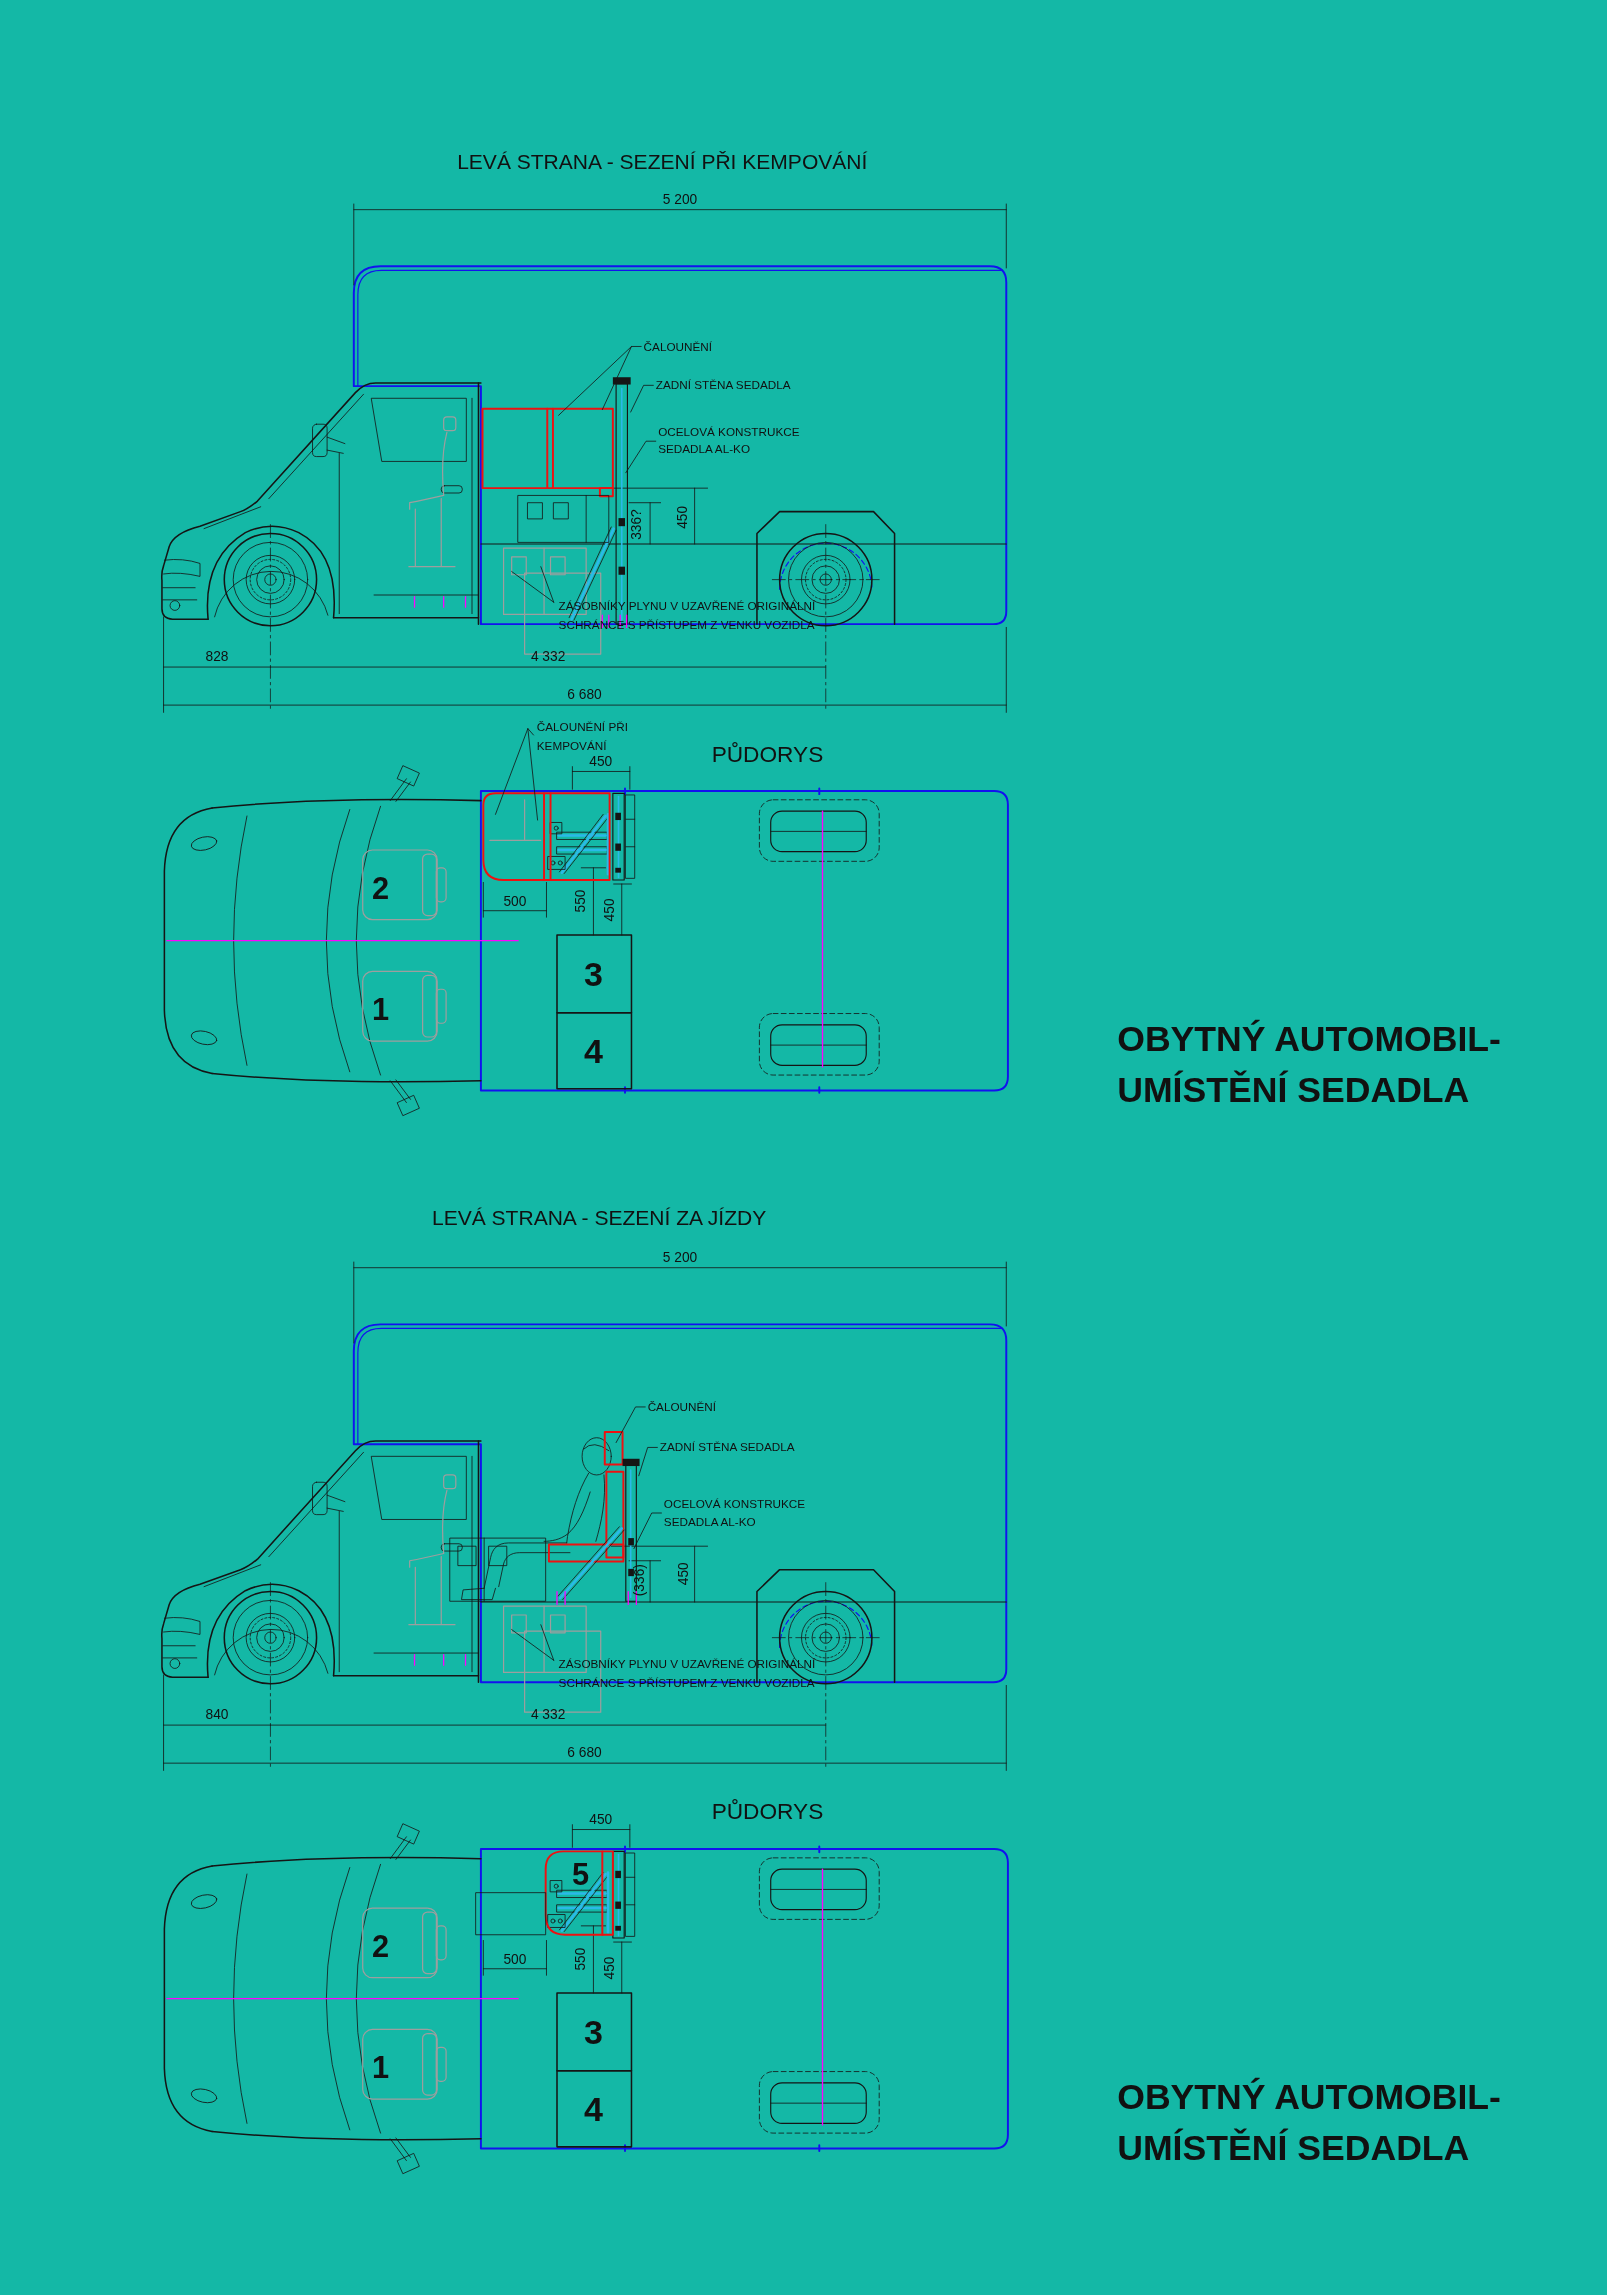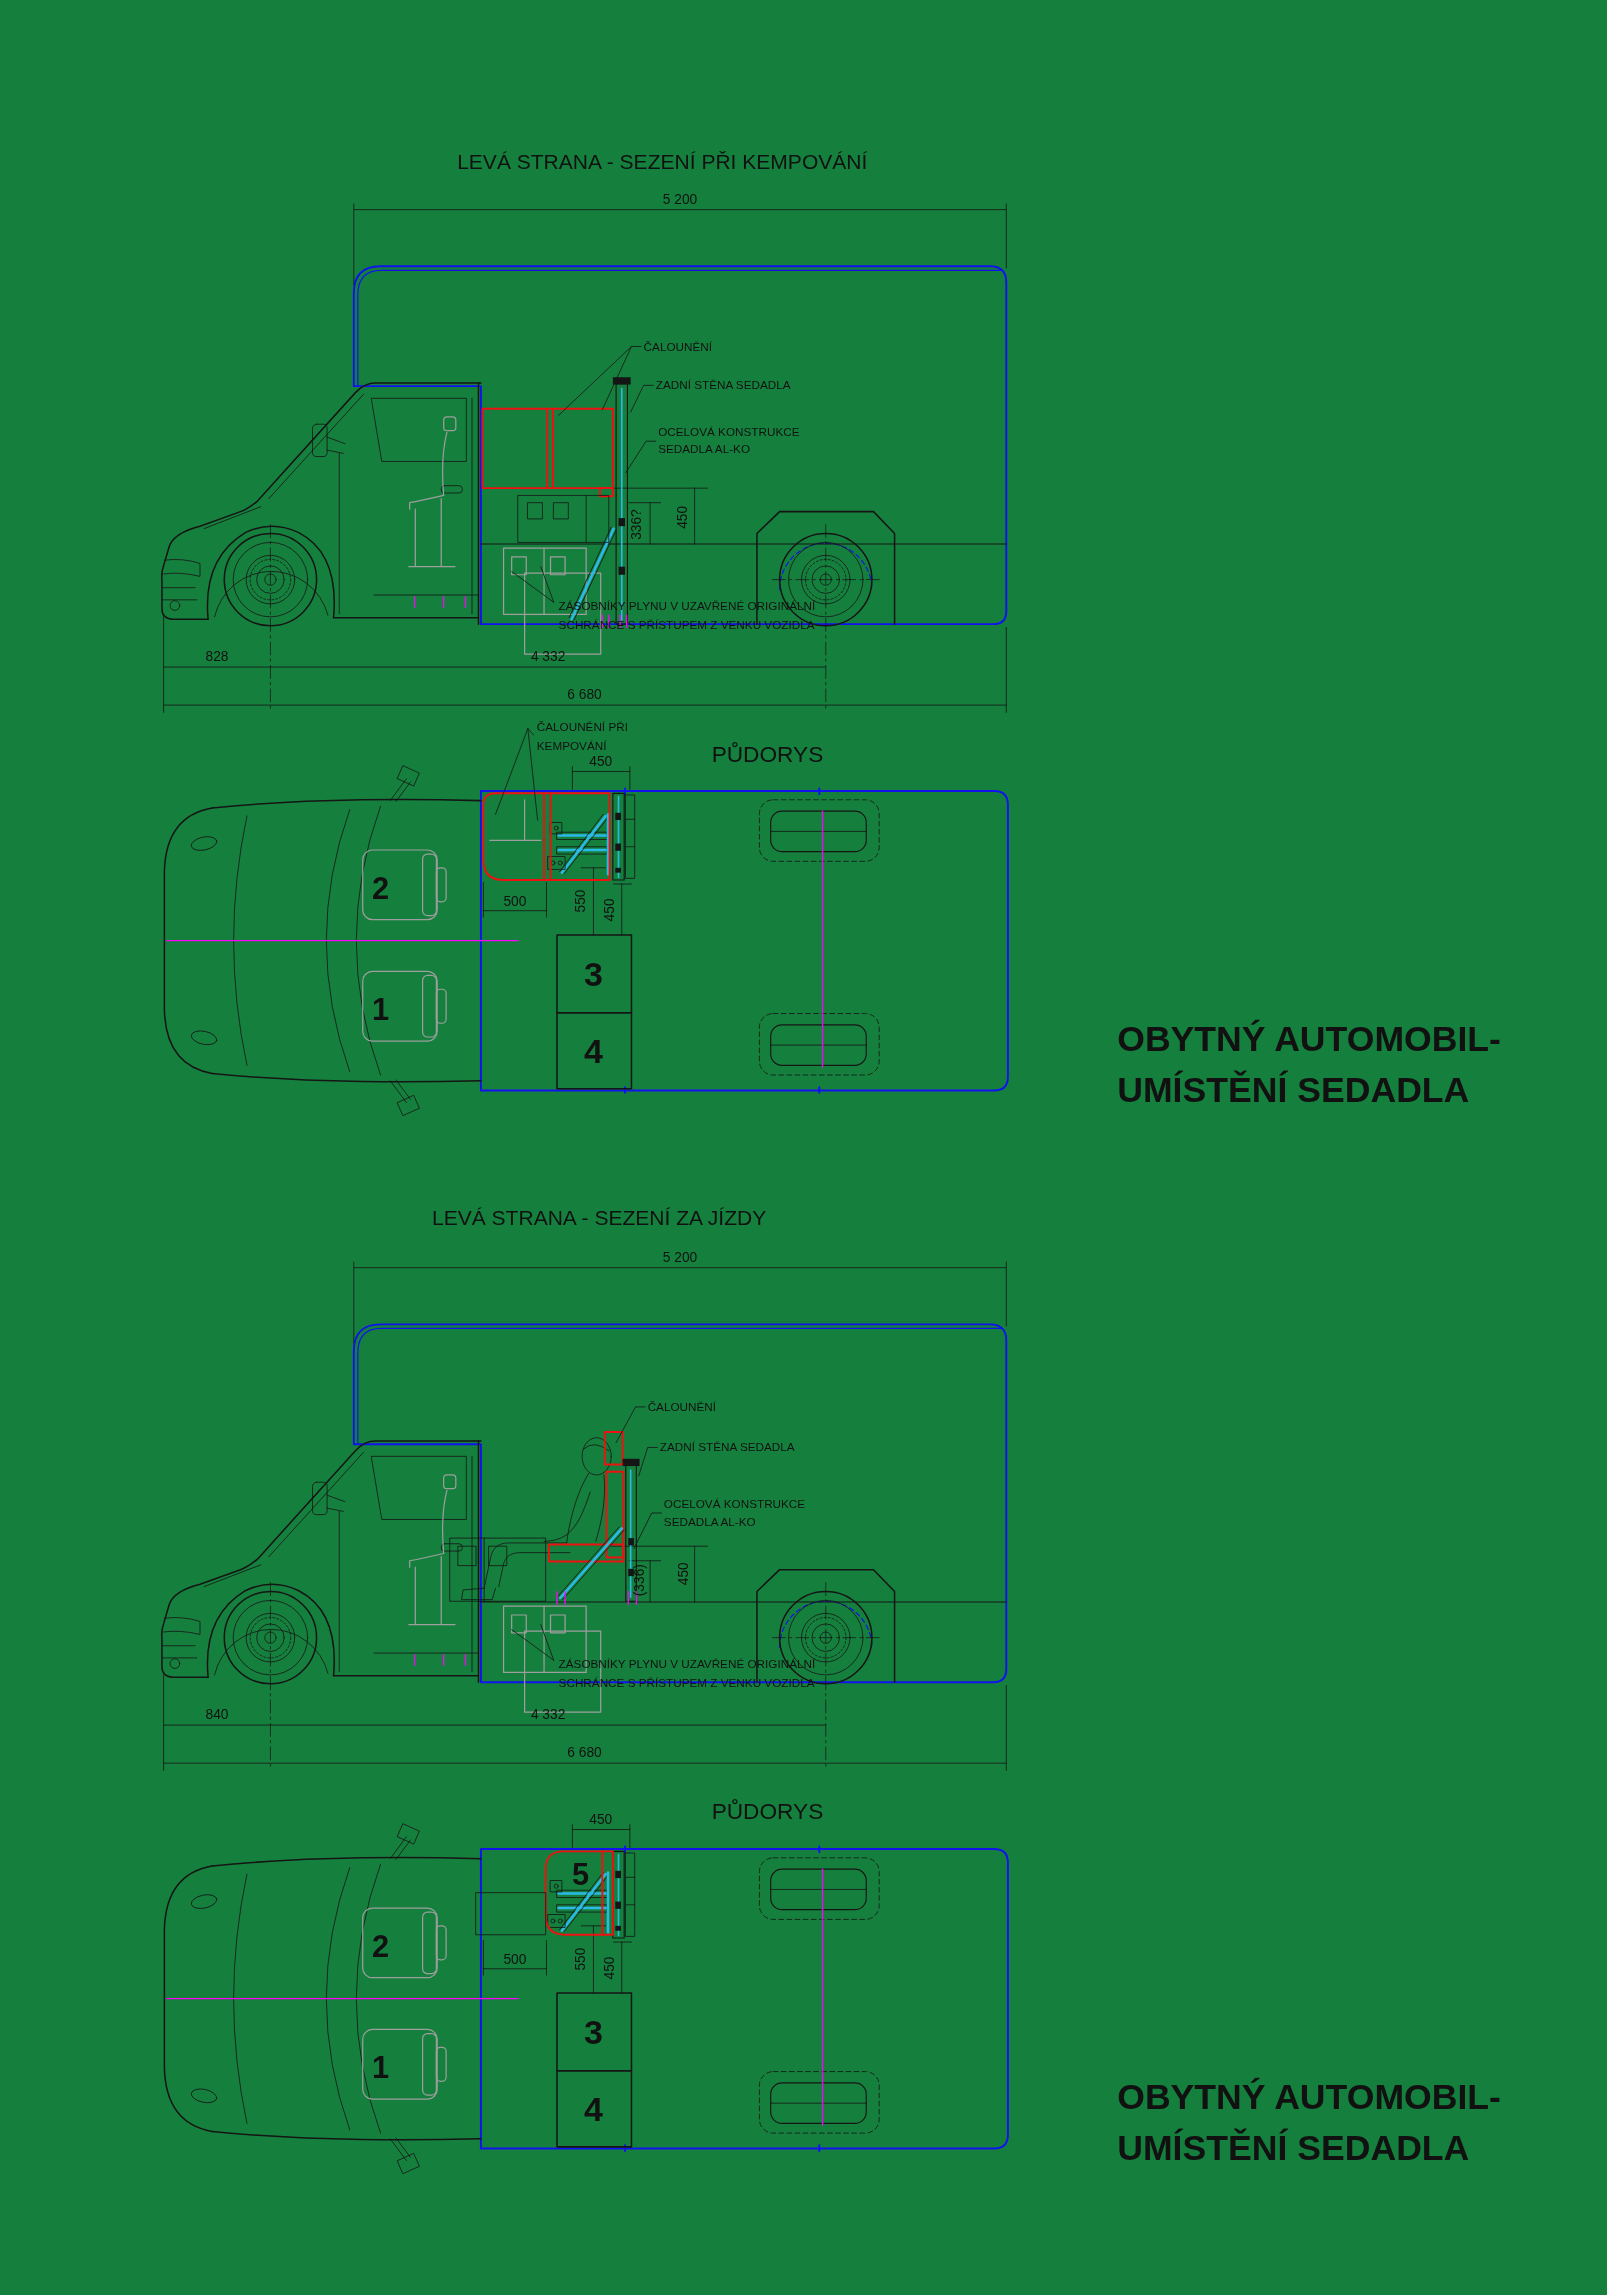--- a/index.html
+++ b/index.html
@@ -1,16 +1,16 @@
 <!DOCTYPE html>
 <html style="--body-blue: #1212ef; --seat-red: #ee1111; --structure-cyan: #2bb9e8; --centerline-magenta: #ff00ff; --ghost-gray: #9e9e9e; --line-black: #151515;font-size:13px"><head>
 <meta charset="utf-8">
 <style>
   html,body{margin:0;padding:0;background:#fff;}
-  #canvas{position:relative;width:1607px;height:2295px;background:#15803d;overflow:hidden;}
+  #canvas{position:relative;width:1607px;height:2295px;background:#14b8a6;overflow:hidden;}
   svg{display:block;}
   svg path,svg rect,svg circle,svg ellipse,svg polyline{fill:none;stroke-linecap:round;stroke-linejoin:round;}
   .ln-k{stroke:var(--line-black,#151515);stroke-width:1.9;}
   .ln-k-med{stroke:var(--line-black,#151515);stroke-width:1.4;}
   .ln-k-thin{stroke:var(--line-black,#151515);stroke-width:1;}
   .ln-blue{stroke:var(--body-blue,#1212ef);stroke-width:2.4;}
   .ln-blue-thin{stroke:var(--body-blue,#1212ef);stroke-width:1.4;}
   .ln-red{stroke:var(--seat-red,#ee1111);stroke-width:2.4;}
   .ln-cyan{stroke:var(--structure-cyan,#2bb9e8);stroke-width:3.2;}
   .ln-cyan-thin{stroke:var(--structure-cyan,#2bb9e8);stroke-width:2;}

